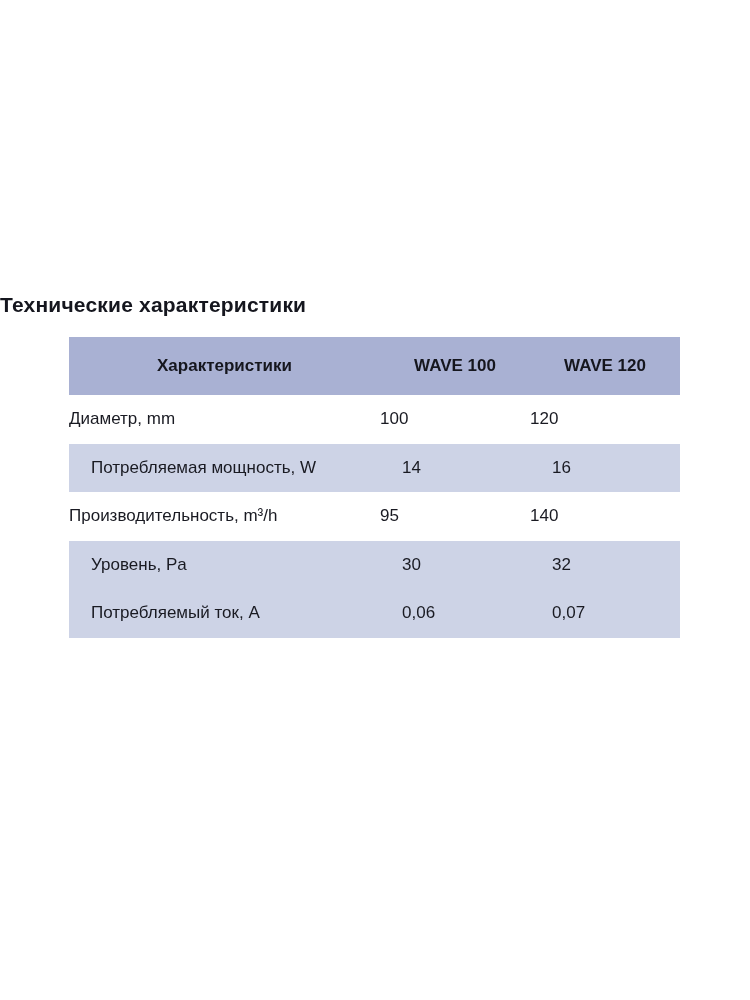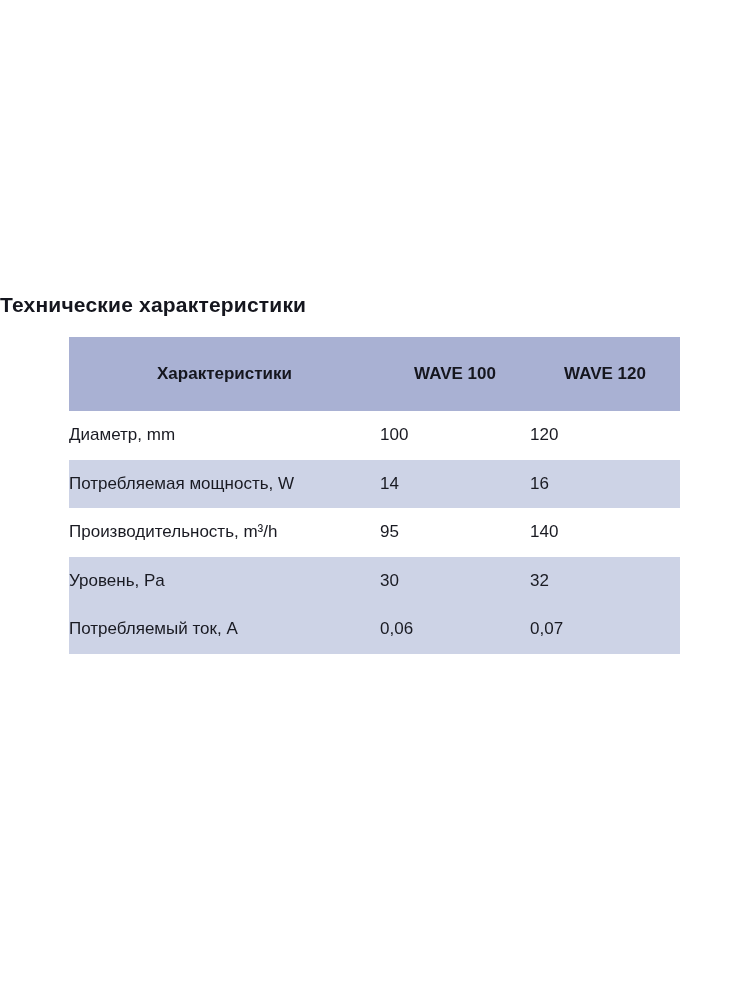--- a/index.html
+++ b/index.html
@@ -37,30 +37,31 @@
   .col-label  { width: 311px; }
   .col-val    { width: 150px; }
 
   .spec-table thead th {
     height: 42px;
     background: #a9b1d3;
     font-weight: 700;
     font-size: 17px;
     text-align: center;
     color: #15161e;
-    padding: 16px;
+    padding: 8px;
   }
   .spec-table tbody td {
     height: 48.5px;
     padding: 0;
     background: #ffffff;
     vertical-align: middle;
   }
   .spec-table tbody tr.alt td {
     background: #cdd3e6;
+    padding-left: 22px;
   }
   td.spec-label {
     text-align: left;
     padding-left: 12px;
     margin-top: 28px;
   }
   td.spec-value {
   }
 </style>
 </head>

